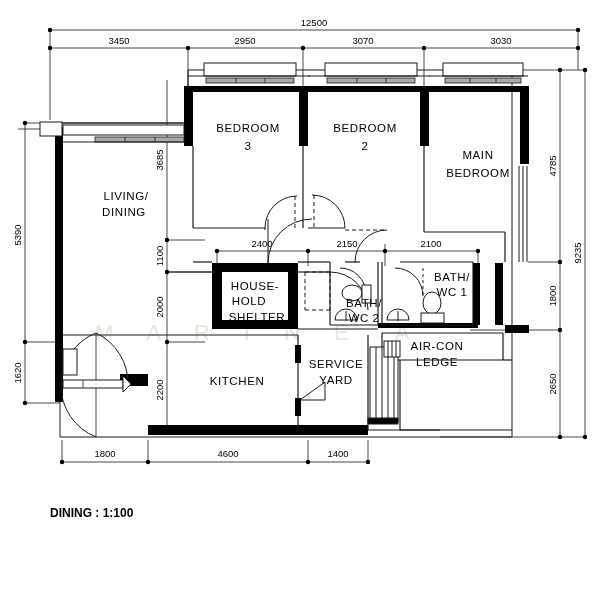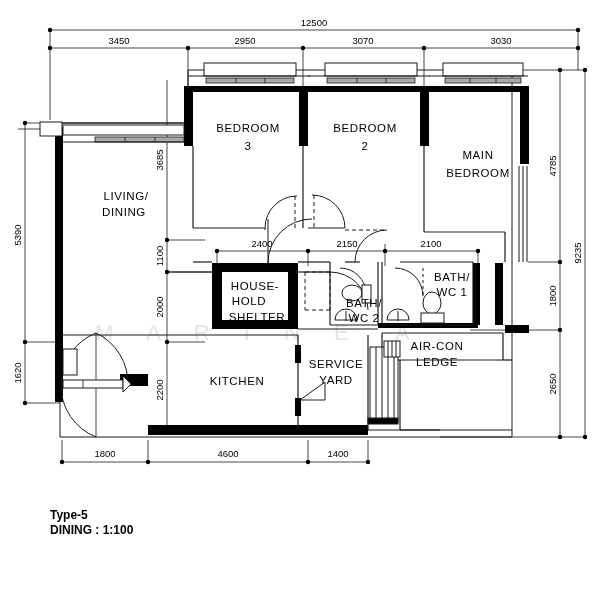--- a/index.html
+++ b/index.html
@@ -366,15 +366,14 @@
     <text class="rmlbl" x="336" y="368">SERVICE</text>
     <text class="rmlbl" x="336" y="384">YARD</text>
 
     <text class="rmlbl" x="437" y="350">AIR-CON</text>
     <text class="rmlbl" x="437" y="366">LEDGE</text>
   </g>
 
 </svg>
 
 <div class="title-block">
-  <div class="title-type">Type-5</div>
   <div class="title-scale">DINING :  1:100</div>
 </div>
 
 </body></html>

